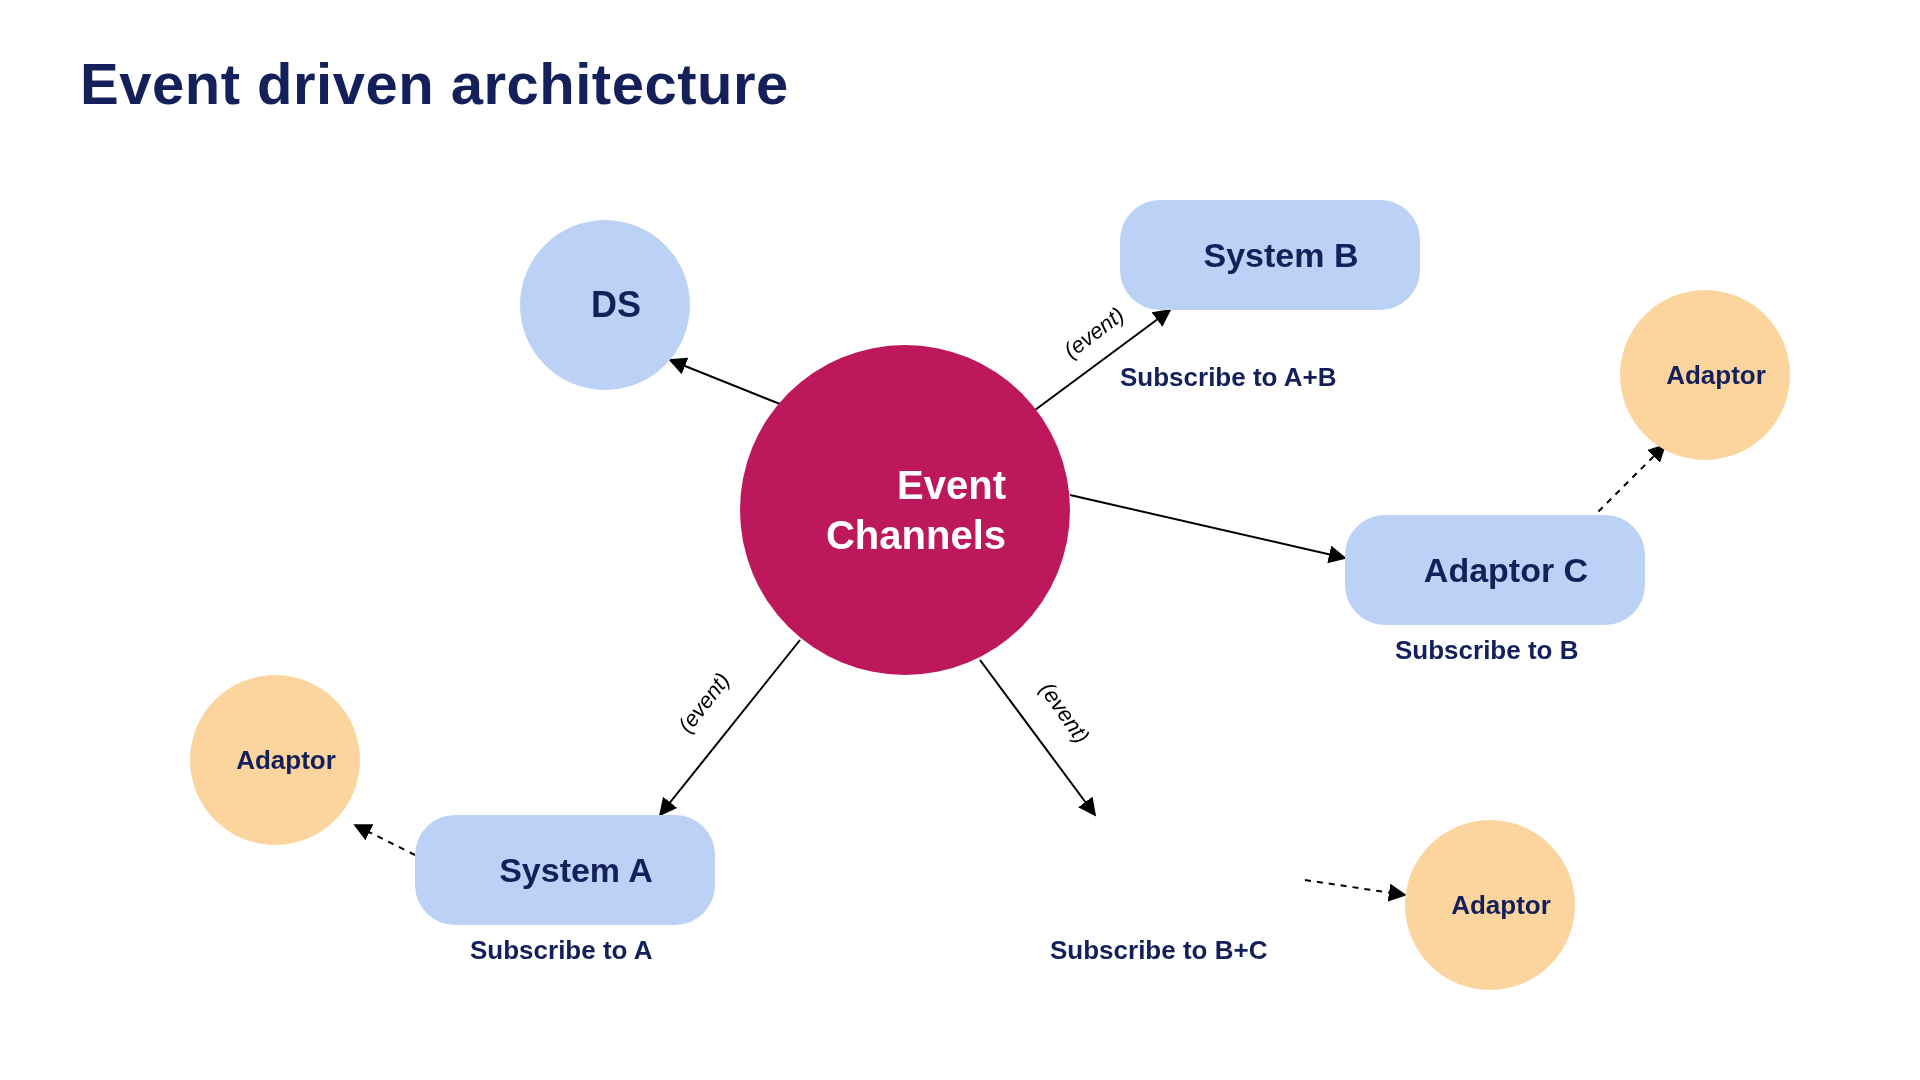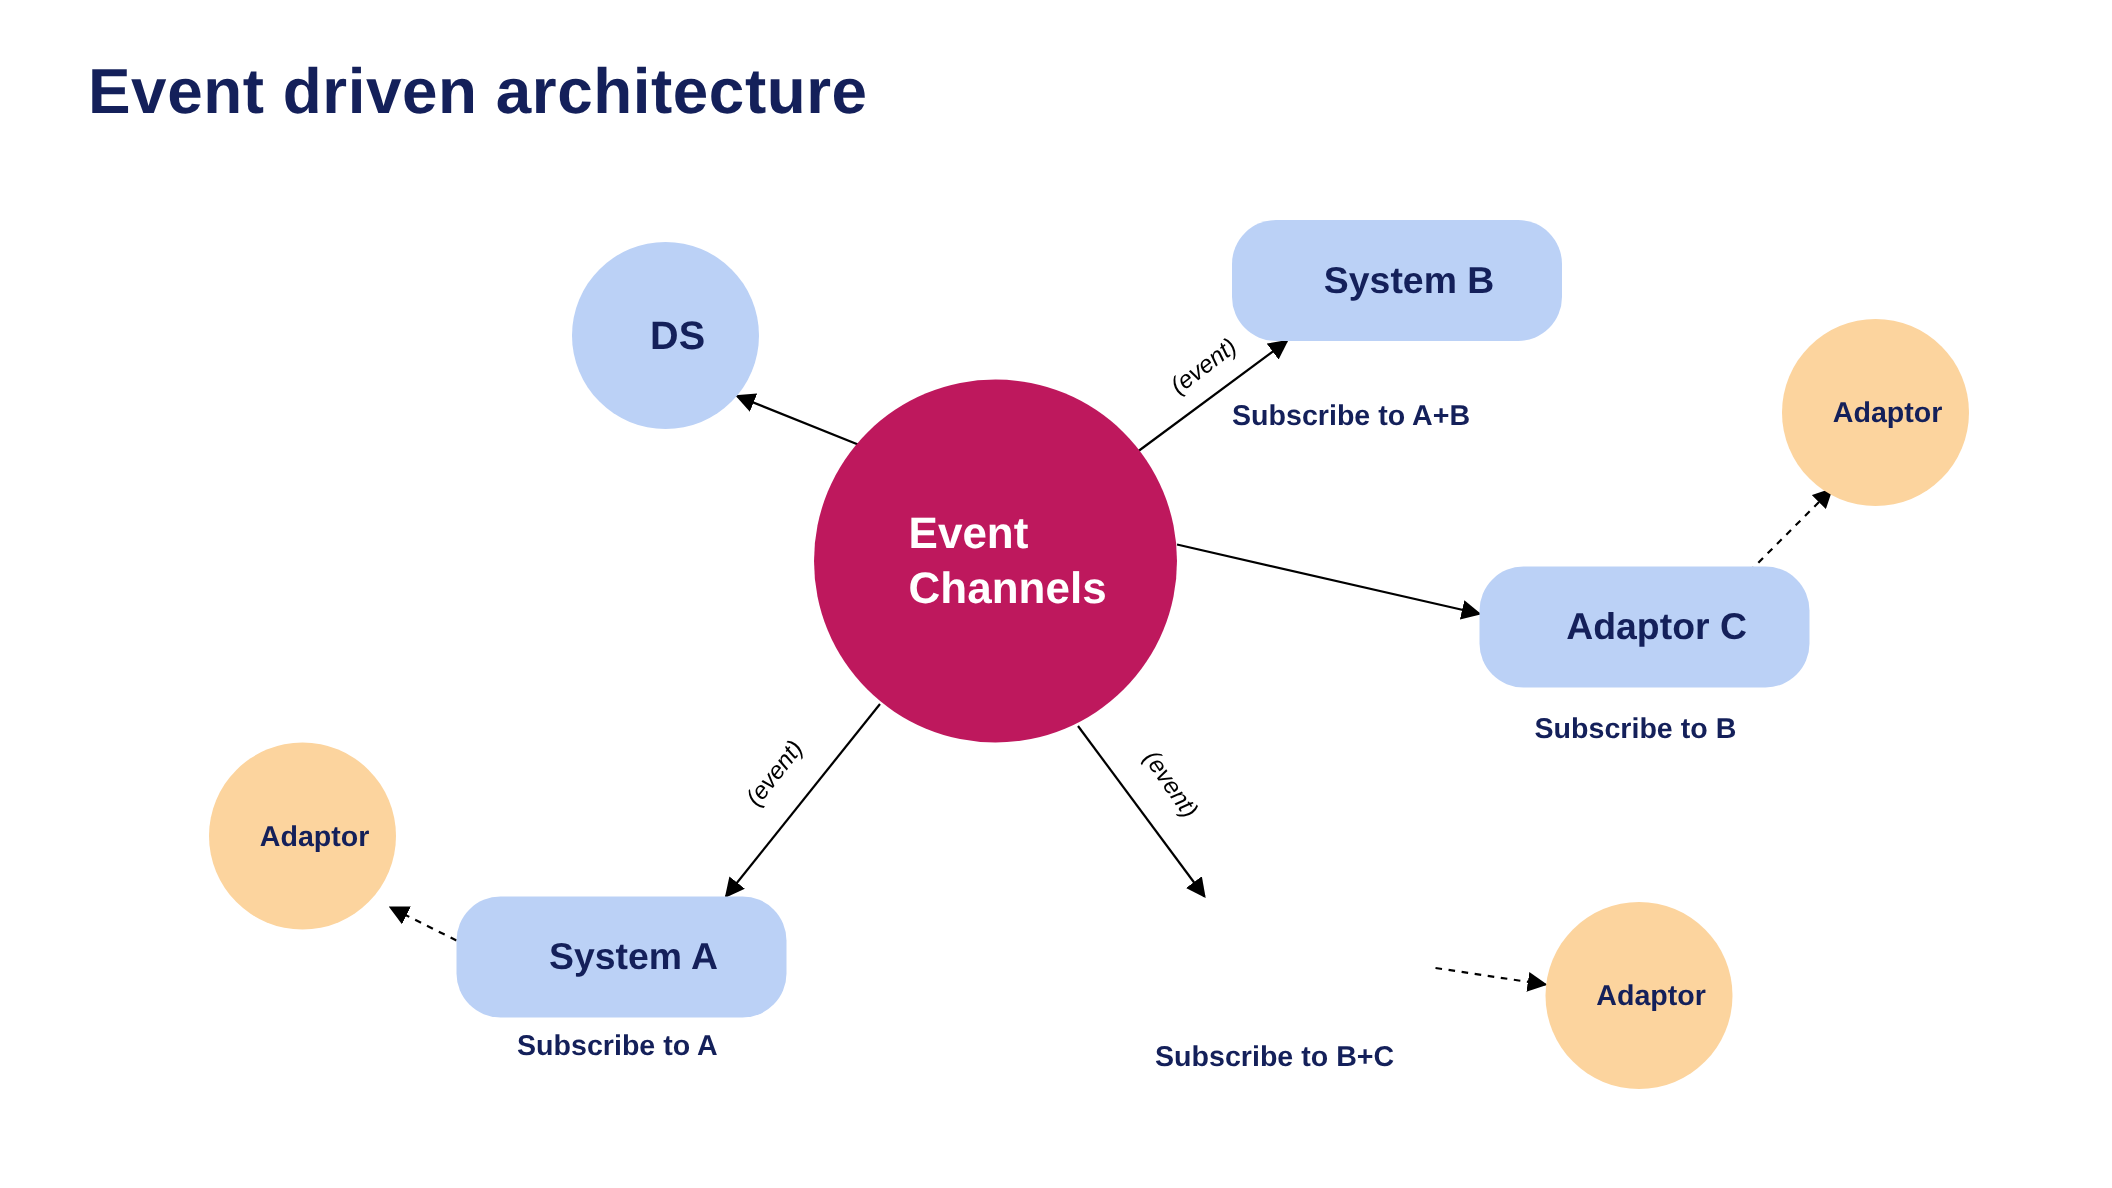--- a/index.html
+++ b/index.html
@@ -25,21 +25,21 @@
     position: absolute;
     left: 0; top: 0;
     width: 1920px;
     height: 1080px;
   }
   .node {
     position: absolute;
     display: flex;
     align-items: center;
     justify-content: center;
-    text-align: left;
+    text-align: right;
     font-weight: 700;
     color: #14205a;
     box-sizing: border-box;
     padding-left: 22px;
   }
   .hub {
     width: 330px;
     height: 330px;
     border-radius: 50%;
     background: #be185d;
@@ -130,23 +130,23 @@
 
   <div class="node hub" style="left:740px; top:345px; white-space:pre-line;">Event
 Channels</div>
 
   <div class="node circle-lightblue" style="left:520px; top:220px;">DS</div>
 
   <div class="node pill" style="left:1120px; top:200px;">System B</div>
   <div class="subscribe" style="left:1120px; top:320px;margin-top:42px;">Subscribe to A+B</div>
 
   <div class="node pill" style="left:1345px; top:515px;">Adaptor C</div>
-  <div class="subscribe" style="left:1395px; top:635px;margin-top:12px;">Subscribe to B</div>
+  <div class="subscribe" style="left:1395px; top:635px;">Subscribe to B</div>
 
-  <div class="subscribe" style="left:1050px; top:935px;margin-top:10px;">Subscribe to B+C</div>
+  <div class="subscribe" style="left:1050px; top:935px;">Subscribe to B+C</div>
 
   <div class="node pill" style="left:415px; top:815px;">System A</div>
   <div class="subscribe" style="left:470px; top:935px;">Subscribe to A</div>
 
   <div class="node circle-orange" style="left:190px; top:675px;">Adaptor</div>
 
   <div class="node circle-orange" style="left:1620px; top:290px;">Adaptor</div>
 
   <div class="node circle-orange" style="left:1405px; top:820px;">Adaptor</div>
 

